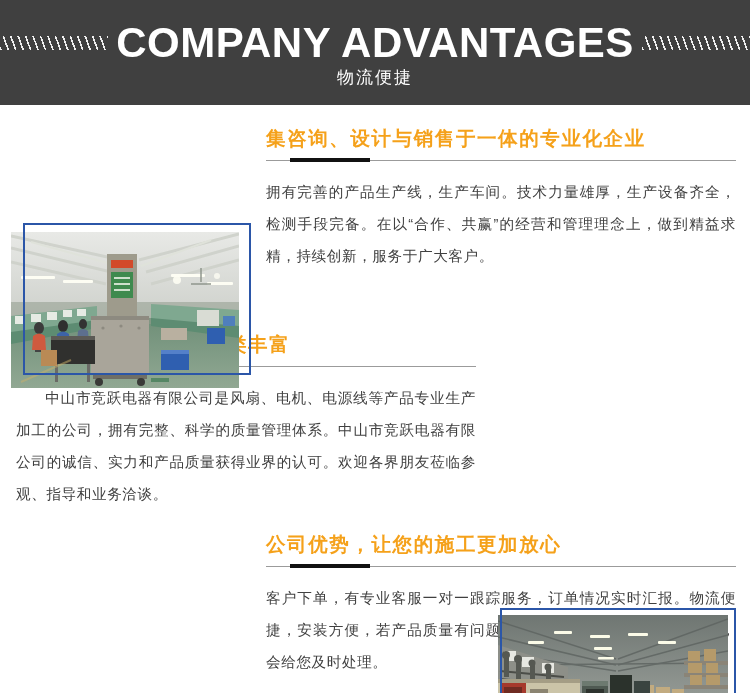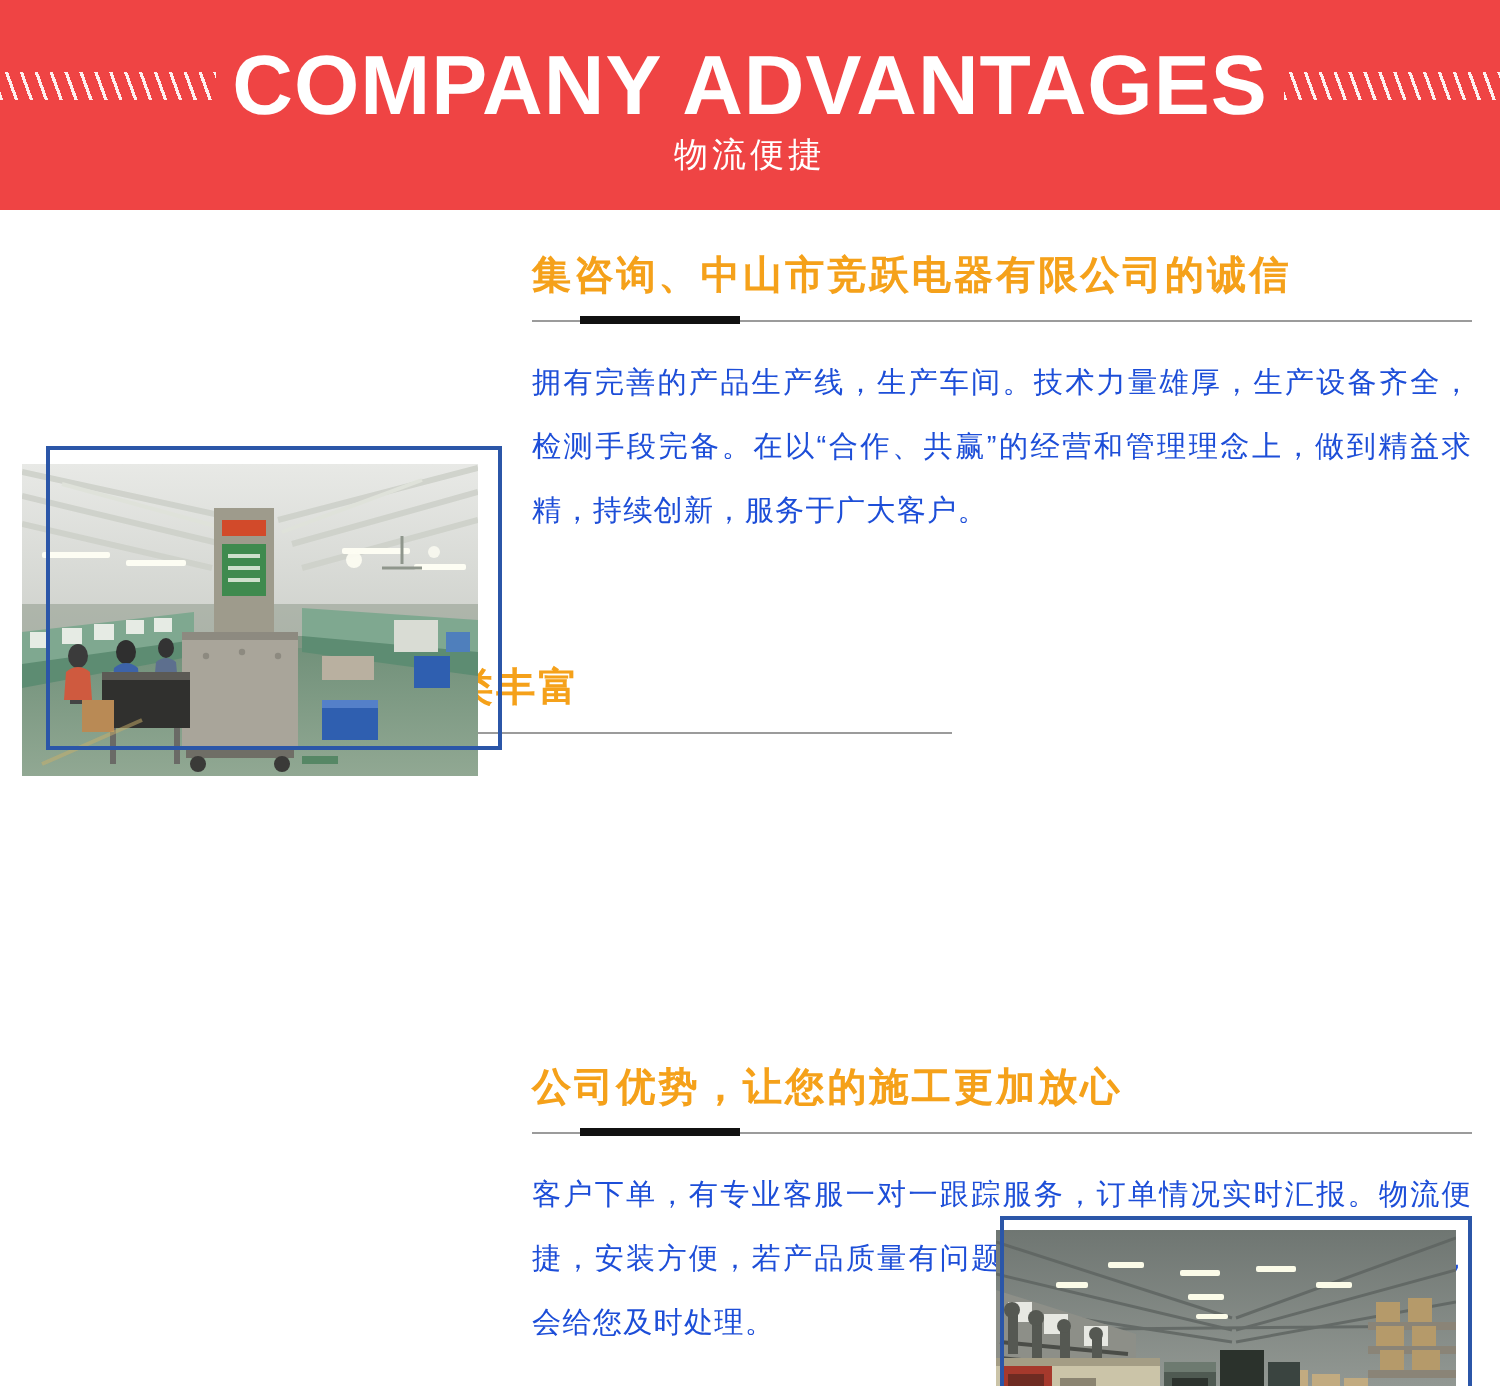--- a/index.html
+++ b/index.html
@@ -12,21 +12,21 @@
     overflow: hidden;
   }
 
   .page { position: relative; width: 750px; height: 693px; }
 
   
   .banner {
     position: relative;
     width: 750px;
     height: 105px;
-    background: #ef4444;
+    background: #404040;
     overflow: hidden;
   }
   .banner-inner {
     position: absolute;
     left: 0; top: 0;
     width: 750px; height: 105px;
     display: flex;
     flex-direction: column;
     align-items: center;
     justify-content: center;
@@ -112,21 +112,21 @@
   }
   .rule::after {
     content: "";
     position: absolute;
     left: 24px; top: 0px;
     width: 80px; height: 4px;
     background: #111111;
   }
   .body-text {
     margin-top: 13px;
-    color: #1d4ed8;
+    color: #404040;
     font-size: 14.6px;
     line-height: 32px;
     letter-spacing: 0.6px;
     text-align: justify;
   }
   .body-text.indent { text-indent: 2em; }
 </style>
 </head>
 <body>
 
@@ -252,28 +252,29 @@
         <rect x="150" y="120" width="28" height="18" fill="#2f5fb0"></rect>
         <rect x="150" y="118" width="28" height="4" fill="#5480c9"></rect>
 
         <path d="M10 150 L60 128" stroke="#c9b06a" stroke-width="2" opacity="0.5" fill="none"></path>
         <rect x="140" y="146" width="18" height="4" fill="#3f7a52" opacity="0.7"></rect>
       </svg>
     </div>
   </div>
 
   <div class="block" style="left:266px; top:128px; width:470px;">
-    <div class="heading">集咨询、中山市竞跃电器有限公司的诚信</div>
+    <div class="heading">集咨询、设计与销售于一体的专业化企业</div>
     <div class="rule"></div>
     <div class="body-text">拥有完善的产品生产线，生产车间。技术力量雄厚，生产设备齐全，检测手段完备。在以“合作、共赢”的经营和管理理念上，做到精益求精，持续创新，服务于广大客户。</div>
   </div>
 
   <div class="block" style="left:16px; top:334px; width:460px;">
     <div class="heading">公司产品系列众多，种类丰富</div>
     <div class="rule"></div>
+    <div class="body-text indent">中山市竞跃电器有限公司是风扇、电机、电源线等产品专业生产加工的公司，拥有完整、科学的质量管理体系。中山市竞跃电器有限公司的诚信、实力和产品质量获得业界的认可。欢迎各界朋友莅临参观、指导和业务洽谈。</div>
   </div>
 
   <div class="block photo-wrap" style="left:498px; top:338px; width:240px; height:160px;">
     <div class="photo-frame" style="left:2px; top:0px; width:236px; height:152px;"></div>
     <div class="photo" style="left:0px; top:7px; width:230px; height:153px;">
       <svg width="230" height="153" viewBox="0 0 230 153">
         <defs>
           <linearGradient id="f2roof" x1="0" y1="0" x2="0" y2="1">
             <stop offset="0%" stop-color="#6f7672"></stop>
               <stop offset="100%" stop-color="#b3b8b2"></stop>

